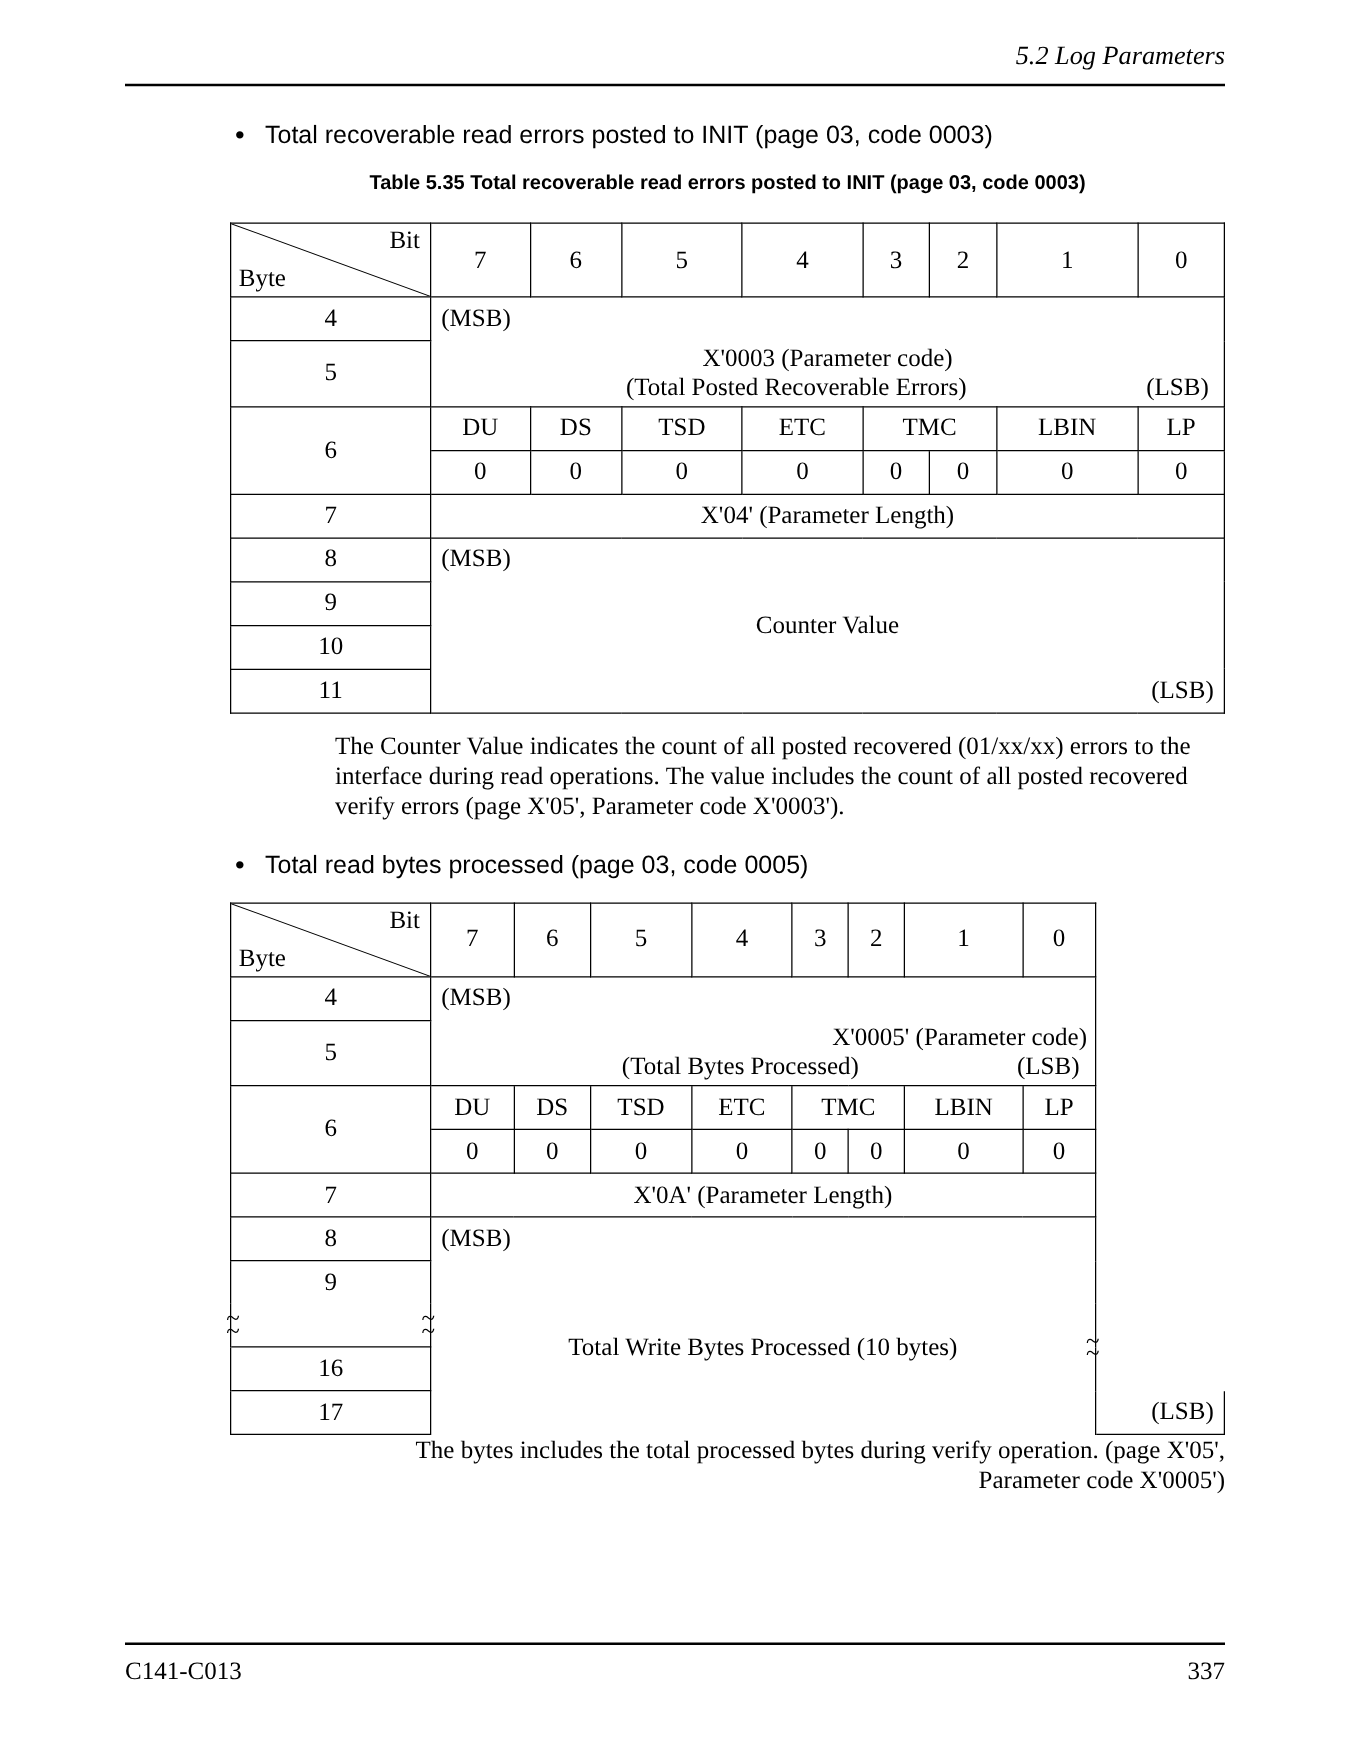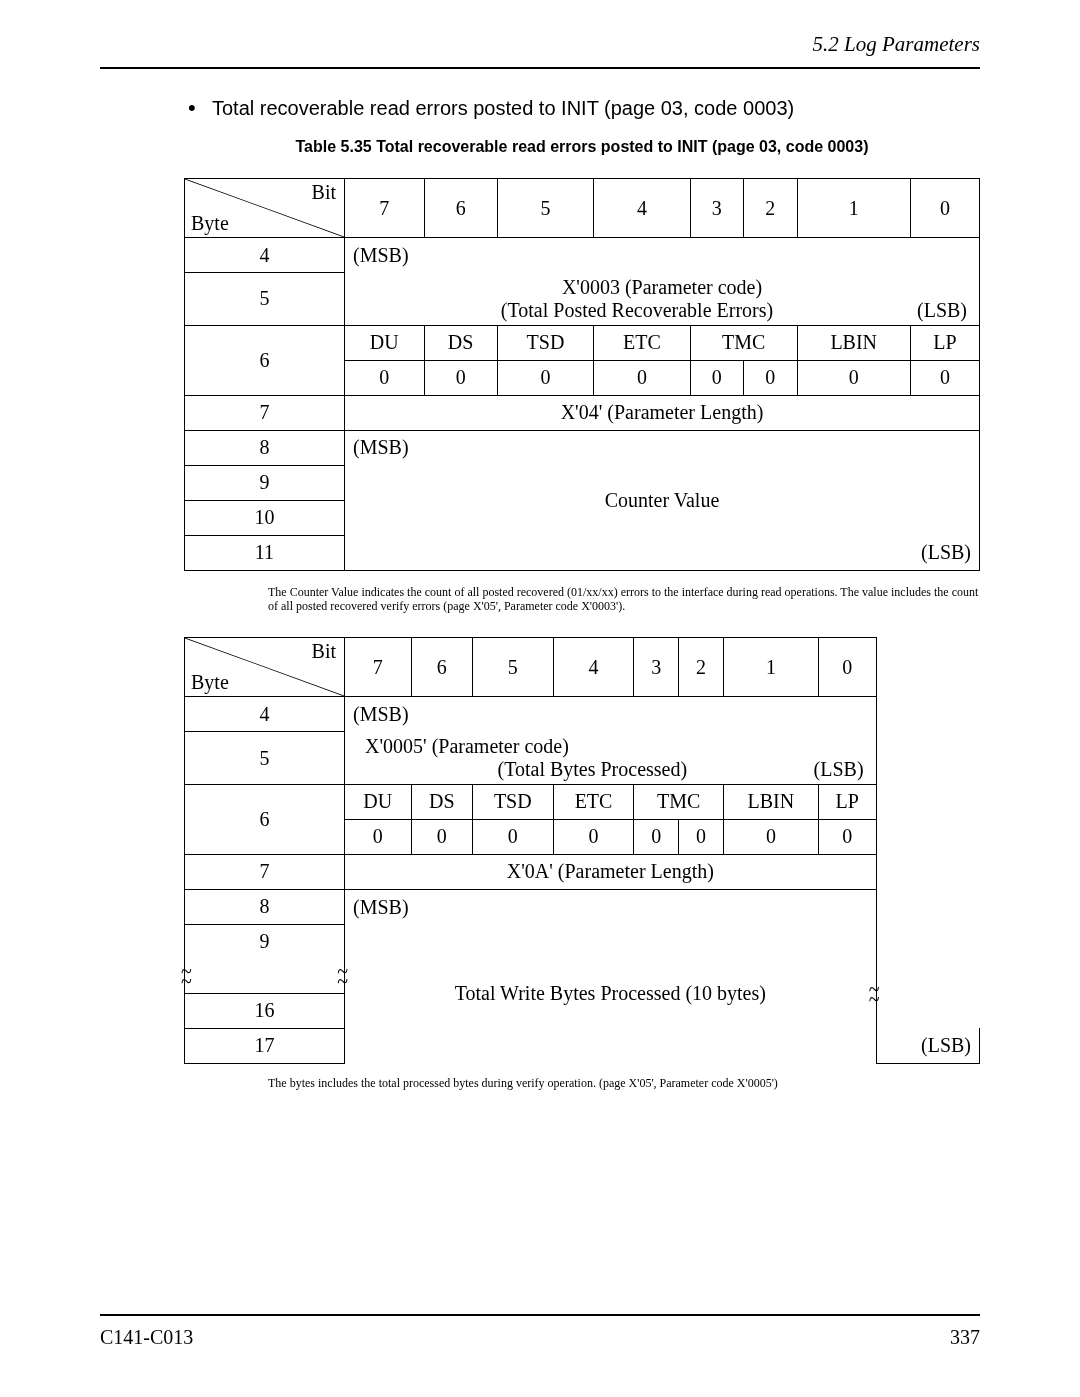--- a/index.html
+++ b/index.html
@@ -86,21 +86,21 @@
   .bit-cell svg {
     position: absolute;
     left: 0; top: 0;
     width: 100%; height: 100%;
   }
   .left-align { text-align: left !important; padding-left: 8px !important; }
   .right-align { text-align: right !important; padding-right: 8px !important; }
   .no-bottom { border-bottom: none !important; }
   .no-top { border-top: none !important; }
   .para {
-    font-size: 12px;
+    font-size: 20px;
     line-height: 1.2;
     margin: 14px 0 24px 84px;
   }
   .tilde-row td {
     border-top: none !important;
     border-bottom: none !important;
     height: 40px;
     position: relative;
   }
   .tilde {
@@ -220,20 +220,23 @@
       </tr>
       <tr>
         <td>11</td>
         <td colspan="8" class="right-align no-top">(LSB)</td>
       </tr>
     </tbody>
       </table>
 
     <div class="para">The Counter Value indicates the count of all posted recovered (01/xx/xx) errors to the interface during read operations.  The value includes the count of all posted recovered verify errors (page X'05', Parameter code X'0003').</div>
 
+    <ul class="bullets">
+      <li>Total read bytes processed (page 03, code 0005)</li>
+    </ul>
 
 
     <table class="bit-table">
       <colgroup>
         <col class="byte-col">
           <col>
           <col>
           <col>
           <col>
           <col>
@@ -258,21 +261,21 @@
         <td>2</td>
         <td>1</td>
         <td>0</td>
       </tr>
       <tr>
         <td>4</td>
         <td colspan="8" class="left-align no-bottom">(MSB)</td>
       </tr>
       <tr>
         <td>5</td>
-        <td colspan="8" class="no-top" style="position:relative; text-align:left;padding-left:20px;">
+        <td colspan="8" class="no-top" style="position:relative; text-align:right;padding-left:20px;">
           <div>X'0005' (Parameter code)</div>
           <div style="display:flex; justify-content:space-between; padding:0 6px;">
             <span></span>
             <span>(Total Bytes Processed)</span>
             <span>(LSB)</span>
           </div>
         </td>
       </tr>
       <tr>
         <td rowspan="2">6</td>
@@ -319,21 +322,21 @@
         <td class="no-bottom">16</td>
       </tr>
 
       <tr>
         <td>17</td>
         <td colspan="8" class="right-align no-top">(LSB)</td>
       </tr>
     </tbody>
       </table>
 
-    <div class="para" style="margin-top:12px;">The bytes includes the total processed bytes during verify operation.  (page X'05', Parameter code X'0005')</div>
+    <div class="para" style="margin-top:0;text-align:right;">The bytes includes the total processed bytes during verify operation.  (page X'05', Parameter code X'0005')</div>
   </div>
 
   <div class="footer">
     <hr>
     <div class="footer-row">
       <span>C141-C013</span>
       <span>337</span>
     </div>
   </div>
 </div>

